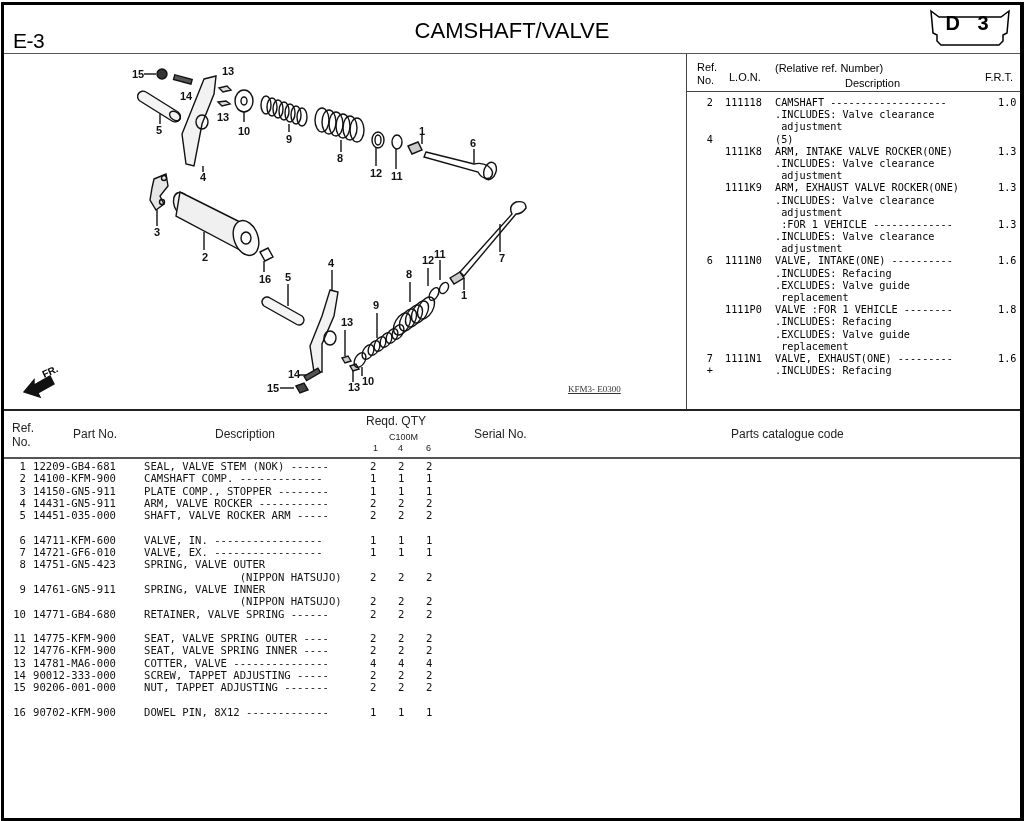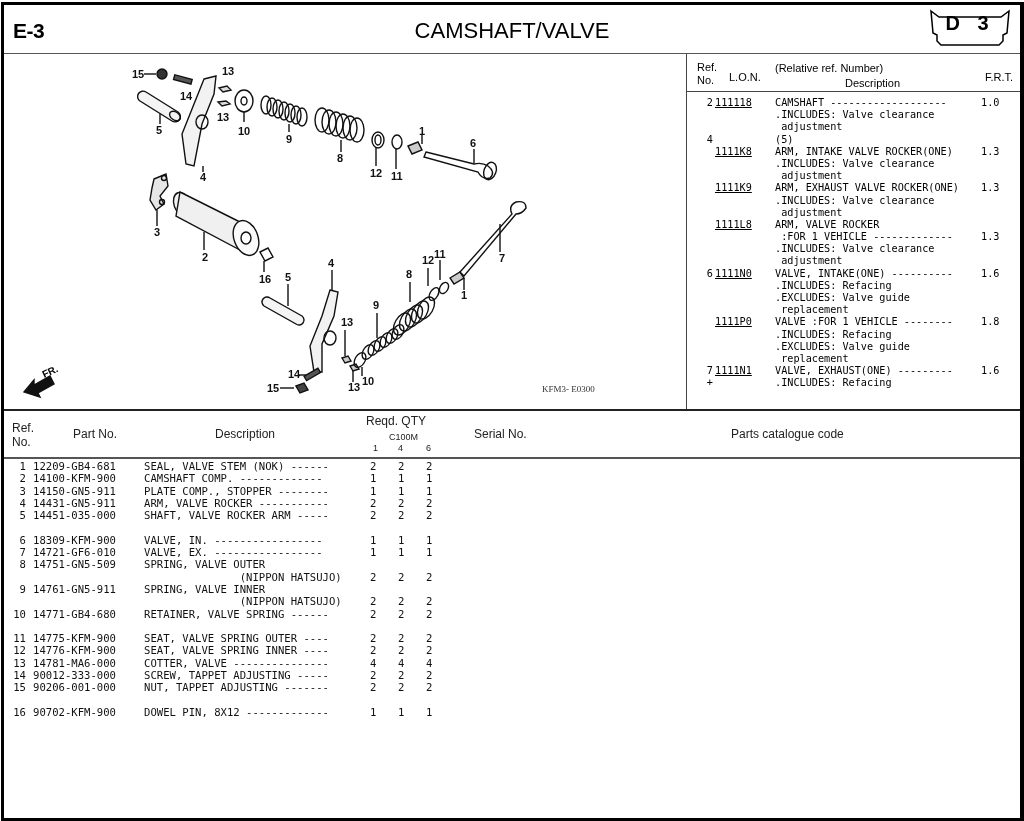--- a/index.html
+++ b/index.html
@@ -1,45 +1,45 @@
 <!DOCTYPE html>
 <html><head>
 <meta charset="utf-8">
 <style>
   html, body { margin:0; padding:0; background:#ffffff; }
   body { width:1024px; height:821px; position:relative; overflow:hidden; font-family:"Liberation Sans", sans-serif; color:#000; }
   .frame { position:absolute; left:1px; top:2px; width:1016px; height:813px; border:3px solid #000; border-left-width:3px; border-right-width:4px; border-bottom-width:5px; box-sizing:content-box; }
   .header { position:absolute; left:0; top:0; width:1016px; height:48px; border-bottom:1px solid #555; }
-  .section-code { position:absolute; left:9px; top:14px; font-size:21px; font-weight:bold; letter-spacing:-0.5px; }
+  .section-code { position:absolute; left:9px; top:24px; font-size:21px; font-weight:normal; letter-spacing:-0.5px; }
   .page-title { position:absolute; left:0; width:1016px; top:13px; text-align:center; font-size:22px; }
   .badge { position:absolute; left:925px; top:4px; width:82px; height:40px; }
   .badge svg { position:absolute; left:0; top:0; }
   .badge-text { position:absolute; left:0; top:3px; width:82px; text-align:center; font-size:20px; font-weight:bold; letter-spacing:6px; }
 
   .diagram { position:absolute; left:0; top:49px; width:682px; height:355px; }
   .diagram svg { position:absolute; left:0; top:0; }
   .callout { position:absolute; font-size:11px; font-family:"Liberation Sans", sans-serif; font-weight:bold; color:#111; line-height:1; }
-  .drawing-code { position:absolute; left:538px; top:330px; font-family:"Liberation Serif", serif; font-size:9px; color:#333; }
+  .drawing-code { position:absolute; left:564px; top:330px; font-family:"Liberation Serif", serif; font-size:9px; color:#333;text-decoration:underline; }
   .fr-label { position:absolute; left:38px; top:312px; font-size:10px; font-weight:bold; transform:rotate(-25deg); }
 
   .vsplit { position:absolute; left:682px; top:49px; width:1px; height:356px; background:#444; }
 
   .lon { position:absolute; left:683px; top:49px; width:333px; height:356px; }
   .lon-head { position:absolute; left:0; top:0; width:333px; height:37px; border-bottom:1px solid #444; font-size:11px; }
   .lh-ref { position:absolute; left:10px; top:7px; line-height:13px; }
   .lh-lon { position:absolute; left:42px; top:17px; }
   .lh-rel { position:absolute; left:88px; top:8px; }
   .lh-desc { position:absolute; left:158px; top:23px; }
   .lh-frt { position:absolute; left:298px; top:17px; }
   .lon-body { position:absolute; left:0; top:43px; width:333px; font-family:"DejaVu Sans Mono", monospace; font-size:10.2px; line-height:12.2px; }
   .lrow { position:relative; height:12.2px; white-space:pre; }
   .lrow .c-ref { position:absolute; left:2px; width:24px; text-align:right; }
-  .lrow .c-lon { position:absolute; left:28px;text-decoration:underline; }
+  .lrow .c-lon { position:absolute; left:38px; }
   .lrow .c-desc { position:absolute; left:88px; }
-  .lrow .c-frt { position:absolute; left:294px; }
+  .lrow .c-frt { position:absolute; left:311px; }
 
   .hsplit { position:absolute; left:0; top:404px; width:1016px; height:2px; background:#222; }
 
   .ptable-head { position:absolute; left:0; top:406px; width:1016px; height:46px; border-bottom:2px solid #555; font-size:12px; color:#222; }
   .ph-ref { position:absolute; left:8px; top:10px; line-height:14px; }
   .ph-part { position:absolute; left:55px; top:16px;margin-left:14px; }
   .ph-desc { position:absolute; left:211px; top:16px; }
   .ph-reqd { position:absolute; left:362px; top:3px; }
   .ph-model { position:absolute; left:385px; top:21px; font-size:9px; }
   .ph-q1 { position:absolute; left:369px; top:32px; font-size:9px; }
@@ -283,21 +283,20 @@
         <div class="lrow"><span class="c-ref">2</span><span class="c-lon">111118</span><span class="c-desc">CAMSHAFT -------------------</span><span class="c-frt">1.0</span></div>
         <div class="lrow"><span class="c-ref"></span><span class="c-lon"></span><span class="c-desc">.INCLUDES: Valve clearance</span><span class="c-frt"></span></div>
         <div class="lrow"><span class="c-ref"></span><span class="c-lon"></span><span class="c-desc"> adjustment</span><span class="c-frt"></span></div>
         <div class="lrow"><span class="c-ref">4</span><span class="c-lon"></span><span class="c-desc">(5)</span><span class="c-frt"></span></div>
         <div class="lrow"><span class="c-ref"></span><span class="c-lon">1111K8</span><span class="c-desc">ARM, INTAKE VALVE ROCKER(ONE)</span><span class="c-frt">1.3</span></div>
         <div class="lrow"><span class="c-ref"></span><span class="c-lon"></span><span class="c-desc">.INCLUDES: Valve clearance</span><span class="c-frt"></span></div>
         <div class="lrow"><span class="c-ref"></span><span class="c-lon"></span><span class="c-desc"> adjustment</span><span class="c-frt"></span></div>
         <div class="lrow"><span class="c-ref"></span><span class="c-lon">1111K9</span><span class="c-desc">ARM, EXHAUST VALVE ROCKER(ONE)</span><span class="c-frt">1.3</span></div>
         <div class="lrow"><span class="c-ref"></span><span class="c-lon"></span><span class="c-desc">.INCLUDES: Valve clearance</span><span class="c-frt"></span></div>
         <div class="lrow"><span class="c-ref"></span><span class="c-lon"></span><span class="c-desc"> adjustment</span><span class="c-frt"></span></div>
-        <div class="lrow"><span class="c-ref"></span><span class="c-lon">1111L8</span><span class="c-desc">ARM, VALVE ROCKER</span><span class="c-frt"></span></div>
         <div class="lrow"><span class="c-ref"></span><span class="c-lon"></span><span class="c-desc"> :FOR 1 VEHICLE -------------</span><span class="c-frt">1.3</span></div>
         <div class="lrow"><span class="c-ref"></span><span class="c-lon"></span><span class="c-desc">.INCLUDES: Valve clearance</span><span class="c-frt"></span></div>
         <div class="lrow"><span class="c-ref"></span><span class="c-lon"></span><span class="c-desc"> adjustment</span><span class="c-frt"></span></div>
         <div class="lrow"><span class="c-ref">6</span><span class="c-lon">1111N0</span><span class="c-desc">VALVE, INTAKE(ONE) ----------</span><span class="c-frt">1.6</span></div>
         <div class="lrow"><span class="c-ref"></span><span class="c-lon"></span><span class="c-desc">.INCLUDES: Refacing</span><span class="c-frt"></span></div>
         <div class="lrow"><span class="c-ref"></span><span class="c-lon"></span><span class="c-desc">.EXCLUDES: Valve guide</span><span class="c-frt"></span></div>
         <div class="lrow"><span class="c-ref"></span><span class="c-lon"></span><span class="c-desc"> replacement</span><span class="c-frt"></span></div>
         <div class="lrow"><span class="c-ref"></span><span class="c-lon">1111P0</span><span class="c-desc">VALVE :FOR 1 VEHICLE --------</span><span class="c-frt">1.8</span></div>
         <div class="lrow"><span class="c-ref"></span><span class="c-lon"></span><span class="c-desc">.INCLUDES: Refacing</span><span class="c-frt"></span></div>
         <div class="lrow"><span class="c-ref"></span><span class="c-lon"></span><span class="c-desc">.EXCLUDES: Valve guide</span><span class="c-frt"></span></div>
@@ -323,23 +322,23 @@
     <div class="ph-q3">6</div>
     <div class="ph-serial">Serial  No.</div>
     <div class="ph-code">Parts  catalogue  code</div>
   </div>
   <div class="ptable-body" id="ptable-body">
       <div class="prow"><span class="p-ref">1</span><span class="p-no">12209-GB4-681</span><span class="p-desc">SEAL, VALVE STEM (NOK) ------</span><span class="p-q1">2</span><span class="p-q2">2</span><span class="p-q3">2</span></div>
       <div class="prow"><span class="p-ref">2</span><span class="p-no">14100-KFM-900</span><span class="p-desc">CAMSHAFT COMP. -------------</span><span class="p-q1">1</span><span class="p-q2">1</span><span class="p-q3">1</span></div>
       <div class="prow"><span class="p-ref">3</span><span class="p-no">14150-GN5-911</span><span class="p-desc">PLATE COMP., STOPPER --------</span><span class="p-q1">1</span><span class="p-q2">1</span><span class="p-q3">1</span></div>
       <div class="prow"><span class="p-ref">4</span><span class="p-no">14431-GN5-911</span><span class="p-desc">ARM, VALVE ROCKER -----------</span><span class="p-q1">2</span><span class="p-q2">2</span><span class="p-q3">2</span></div>
       <div class="prow"><span class="p-ref">5</span><span class="p-no">14451-035-000</span><span class="p-desc">SHAFT, VALVE ROCKER ARM -----</span><span class="p-q1">2</span><span class="p-q2">2</span><span class="p-q3">2</span></div>
-      <div class="prow gap"><span class="p-ref">6</span><span class="p-no">18309-KFM-900</span><span class="p-desc">VALVE, IN. -----------------</span><span class="p-q1">1</span><span class="p-q2">1</span><span class="p-q3">1</span></div>
+      <div class="prow gap"><span class="p-ref">6</span><span class="p-no">14711-KFM-600</span><span class="p-desc">VALVE, IN. -----------------</span><span class="p-q1">1</span><span class="p-q2">1</span><span class="p-q3">1</span></div>
       <div class="prow"><span class="p-ref">7</span><span class="p-no">14721-GF6-010</span><span class="p-desc">VALVE, EX. -----------------</span><span class="p-q1">1</span><span class="p-q2">1</span><span class="p-q3">1</span></div>
-      <div class="prow"><span class="p-ref">8</span><span class="p-no">14751-GN5-509</span><span class="p-desc">SPRING, VALVE OUTER</span><span class="p-q1"></span><span class="p-q2"></span><span class="p-q3"></span></div>
+      <div class="prow"><span class="p-ref">8</span><span class="p-no">14751-GN5-423</span><span class="p-desc">SPRING, VALVE OUTER</span><span class="p-q1"></span><span class="p-q2"></span><span class="p-q3"></span></div>
       <div class="prow"><span class="p-ref"></span><span class="p-no"></span><span class="p-desc">               (NIPPON HATSUJO)</span><span class="p-q1">2</span><span class="p-q2">2</span><span class="p-q3">2</span></div>
       <div class="prow"><span class="p-ref">9</span><span class="p-no">14761-GN5-911</span><span class="p-desc">SPRING, VALVE INNER</span><span class="p-q1"></span><span class="p-q2"></span><span class="p-q3"></span></div>
       <div class="prow"><span class="p-ref"></span><span class="p-no"></span><span class="p-desc">               (NIPPON HATSUJO)</span><span class="p-q1">2</span><span class="p-q2">2</span><span class="p-q3">2</span></div>
       <div class="prow"><span class="p-ref">10</span><span class="p-no">14771-GB4-680</span><span class="p-desc">RETAINER, VALVE SPRING ------</span><span class="p-q1">2</span><span class="p-q2">2</span><span class="p-q3">2</span></div>
       <div class="prow gap"><span class="p-ref">11</span><span class="p-no">14775-KFM-900</span><span class="p-desc">SEAT, VALVE SPRING OUTER ----</span><span class="p-q1">2</span><span class="p-q2">2</span><span class="p-q3">2</span></div>
       <div class="prow"><span class="p-ref">12</span><span class="p-no">14776-KFM-900</span><span class="p-desc">SEAT, VALVE SPRING INNER ----</span><span class="p-q1">2</span><span class="p-q2">2</span><span class="p-q3">2</span></div>
       <div class="prow"><span class="p-ref">13</span><span class="p-no">14781-MA6-000</span><span class="p-desc">COTTER, VALVE ---------------</span><span class="p-q1">4</span><span class="p-q2">4</span><span class="p-q3">4</span></div>
       <div class="prow"><span class="p-ref">14</span><span class="p-no">90012-333-000</span><span class="p-desc">SCREW, TAPPET ADJUSTING -----</span><span class="p-q1">2</span><span class="p-q2">2</span><span class="p-q3">2</span></div>
       <div class="prow"><span class="p-ref">15</span><span class="p-no">90206-001-000</span><span class="p-desc">NUT, TAPPET ADJUSTING -------</span><span class="p-q1">2</span><span class="p-q2">2</span><span class="p-q3">2</span></div>
       <div class="prow gap"><span class="p-ref">16</span><span class="p-no">90702-KFM-900</span><span class="p-desc">DOWEL PIN, 8X12 -------------</span><span class="p-q1">1</span><span class="p-q2">1</span><span class="p-q3">1</span></div>

